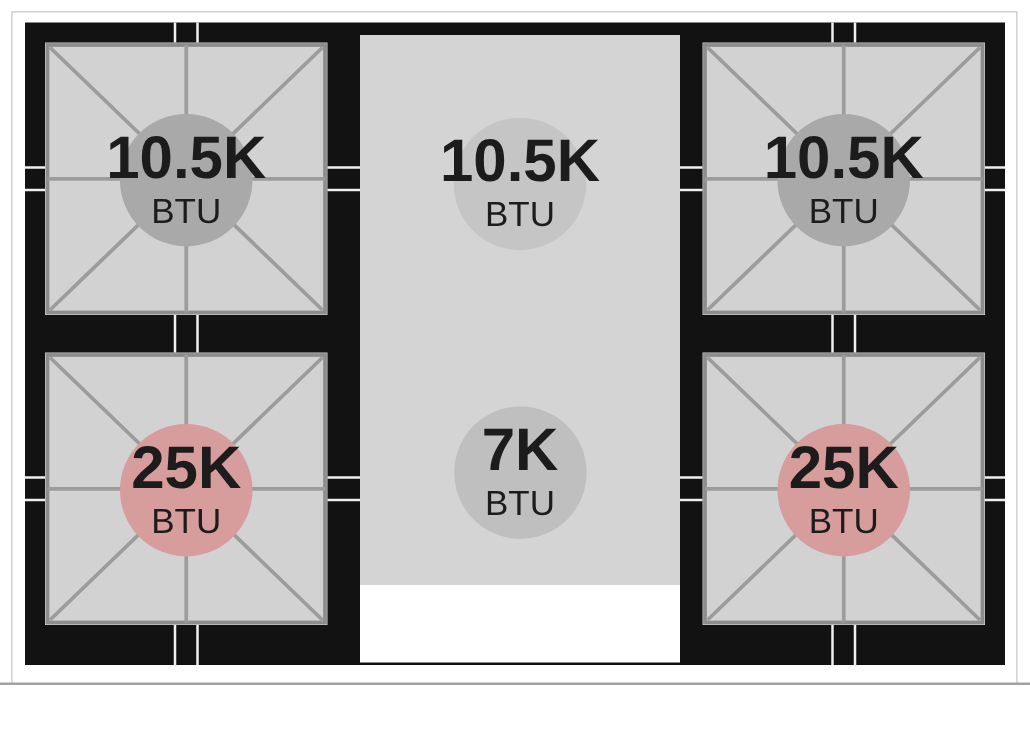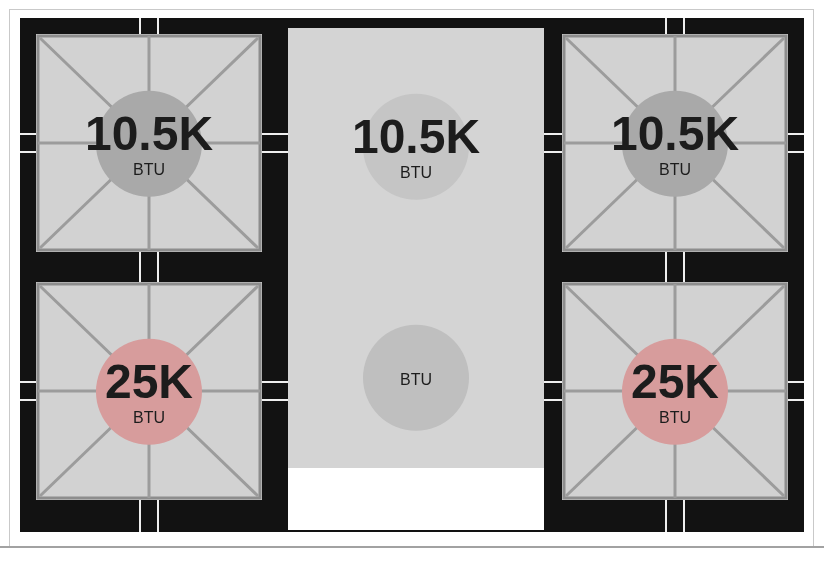--- a/index.html
+++ b/index.html
@@ -73,21 +73,21 @@
     text-align: center;
     color: #1c1c1c;
     white-space: nowrap;
   }
   .value {
     font-size: 48px;
     font-weight: 700;
     line-height: 1.0;
   }
   .unit {
-    font-size: 16px;
+    font-size: 28px;
     font-weight: 400;
     line-height: 1.1;
     margin-top: 3px;
   }
   .griddle {
     position: absolute;
     left: 288px;
     top: 28px;
     width: 256px;
     height: 440px;
@@ -212,20 +212,21 @@
     <div class="burner" style="left:128px; top:119px;">
       <div class="circle" style="background: rgb(197, 197, 197);"></div>
       <div class="label">
         <div class="value">10.5K</div>
         <div class="unit">BTU</div>
       </div>
     </div>
     <div class="burner" style="left:128px; top:350px;">
       <div class="circle" style="background: rgb(191, 191, 191);"></div>
       <div class="label">
+        <div class="value">7K</div>
         <div class="unit">BTU</div>
       </div>
     </div>
   </div>
   <div class="griddle-front"></div>
 
   <div class="tab-v" style="left:139px; top:18px; height:16px;"></div>
   <div class="tab-v" style="left:665px; top:18px; height:16px;"></div>
   <div class="tab-v" style="left:139px; top:252px; height:30px;"></div>
   <div class="tab-v" style="left:665px; top:252px; height:30px;"></div>

